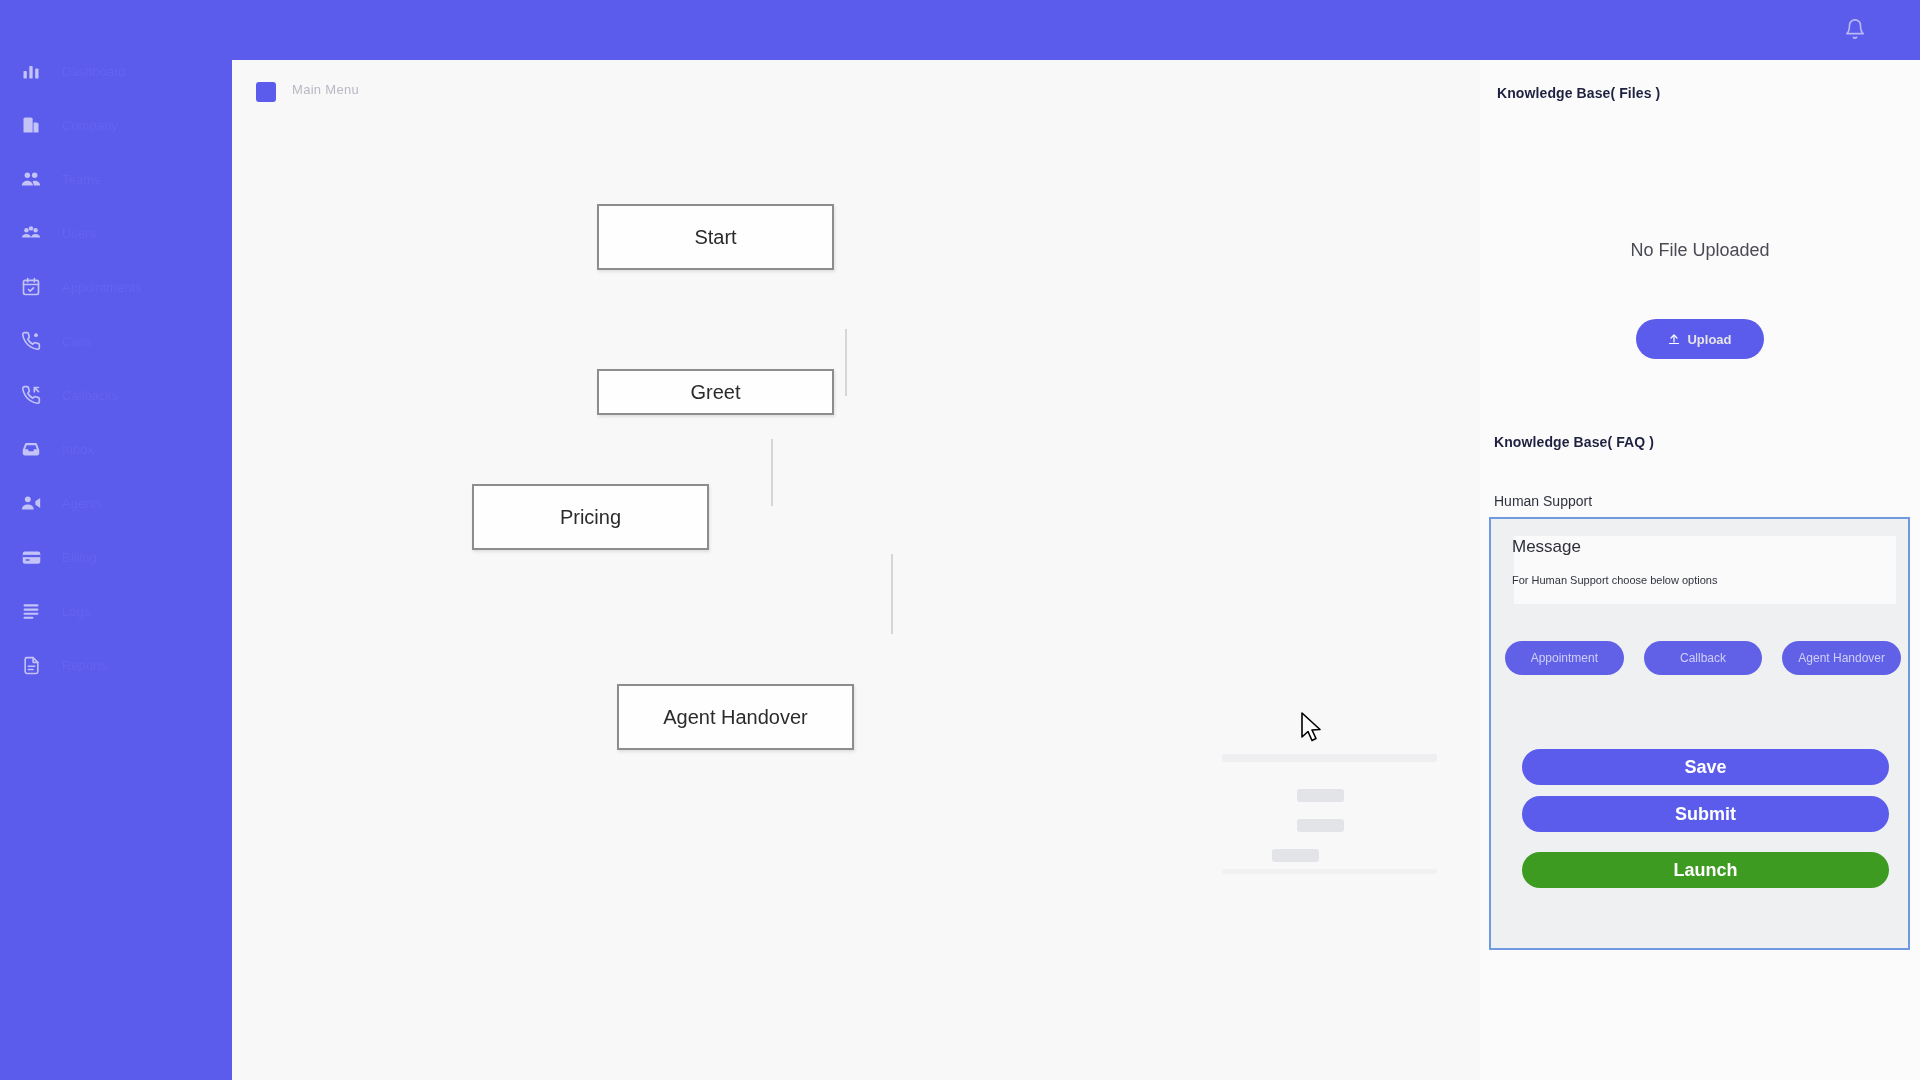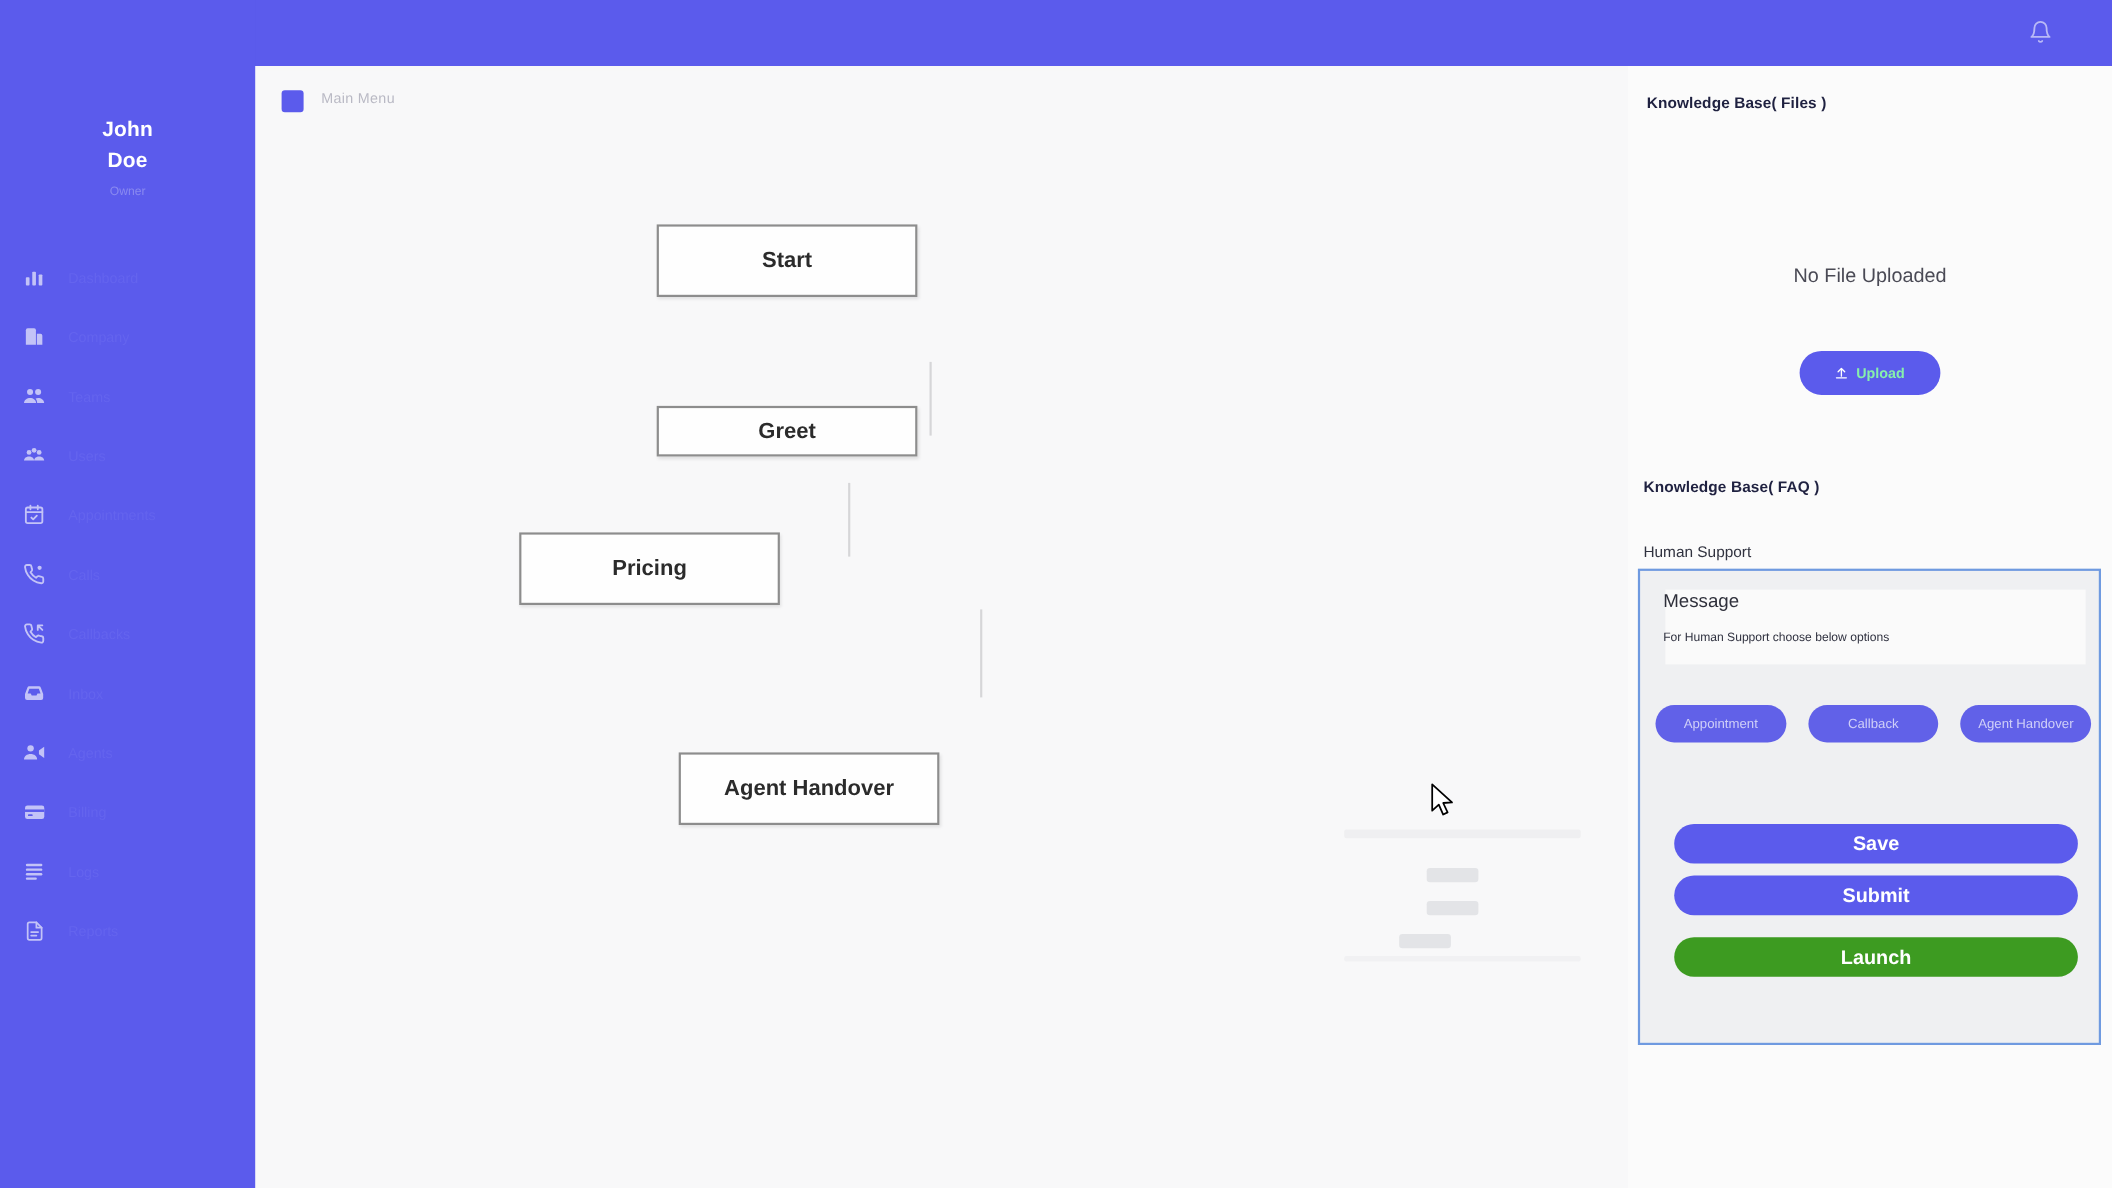--- a/index.html
+++ b/index.html
@@ -61,21 +61,21 @@
   }
   .menu-chip-label {
     margin-left:16px; font-size:13px; color:#b9b9c4; letter-spacing:0.3px;
   }
 
   .flow { position:absolute; left:0; top:0; width:1250px; height:900px; }
   .flow svg { position:absolute; left:0; top:0; }
   .node {
     position:absolute; background:#fefefe; border:2px solid #8d8d8d;
     display:flex; align-items:center; justify-content:center;
-    font-size:20px; font-weight:bold; color:#2b2b2b;
+    font-size:20px; font-weight:normal; color:#2b2b2b;
     box-shadow:1px 2px 3px rgba(0,0,0,0.10);
   }
 
   
   .skeleton { position:absolute; left:990px; top:680px; width:215px; height:130px; }
   .sk-top { position:absolute; left:0; top:10px; width:215px; height:8px; background:#efeff1; border-radius:2px; }
   .sk-bar { position:absolute; background:#e3e4e7; border-radius:3px; }
   .sk-bottom { position:absolute; left:0; bottom:0; width:215px; height:5px; background:#f1f1f3; border-radius:2px; }
 
   
@@ -88,21 +88,21 @@
     letter-spacing:0.1px;
   }
   .kb-files-title { position:absolute; left:17px; top:25px; }
   .no-file {
     position:absolute; left:0; right:0; top:180px; text-align:center;
     font-size:18px; color:#4a4a55;
   }
   .upload-btn {
     position:absolute; left:50%; transform:translateX(-50%); top:259px;
     width:128px; height:40px; border-radius:20px; background:#5b5bec;
-    border:none; color:#86efac; font-size:13px; font-weight:bold;
+    border:none; color:#e5e5e5; font-size:13px; font-weight:bold;
     display:flex; align-items:center; justify-content:center; gap:7px;
     cursor:pointer; font-family:"Liberation Sans", sans-serif;
   }
   .upload-btn svg { display:block; }
 
   .kb-faq-title { position:absolute; left:14px; top:374px; }
   .human-support-label {
     position:absolute; left:14px; top:433px; font-size:14px; color:#30323f;
   }
 
@@ -155,25 +155,20 @@
       <span>
         <svg width="22" height="22" viewBox="0 0 24 24" fill="none" stroke="#b9b9f6" stroke-width="1.8" stroke-linecap="round" stroke-linejoin="round">
           <path d="M18 8a6 6 0 0 0-12 0c0 7-3 9-3 9h18s-3-2-3-9"></path>
           <path d="M13.7 21a2 2 0 0 1-3.4 0"></path>
         </svg>
       </span>
     </div>
   </div>
 
   <div class="sidebar">
-    <div class="user-block">
-      <div class="user-name">John</div>
-      <div class="user-name">Doe</div>
-      <div class="user-role">Owner</div>
-    </div>
 
     <div class="nav">
 
       <div class="nav-item">
         <span class="nav-icon">
           <svg width="20" height="20" viewBox="0 0 24 24" fill="#c3c3f7">
             <rect x="3" y="12" width="4" height="9" rx="1"></rect>
             <rect x="10" y="6" width="4" height="15" rx="1"></rect>
             <rect x="17" y="9" width="4" height="12" rx="1"></rect>
           </svg>

